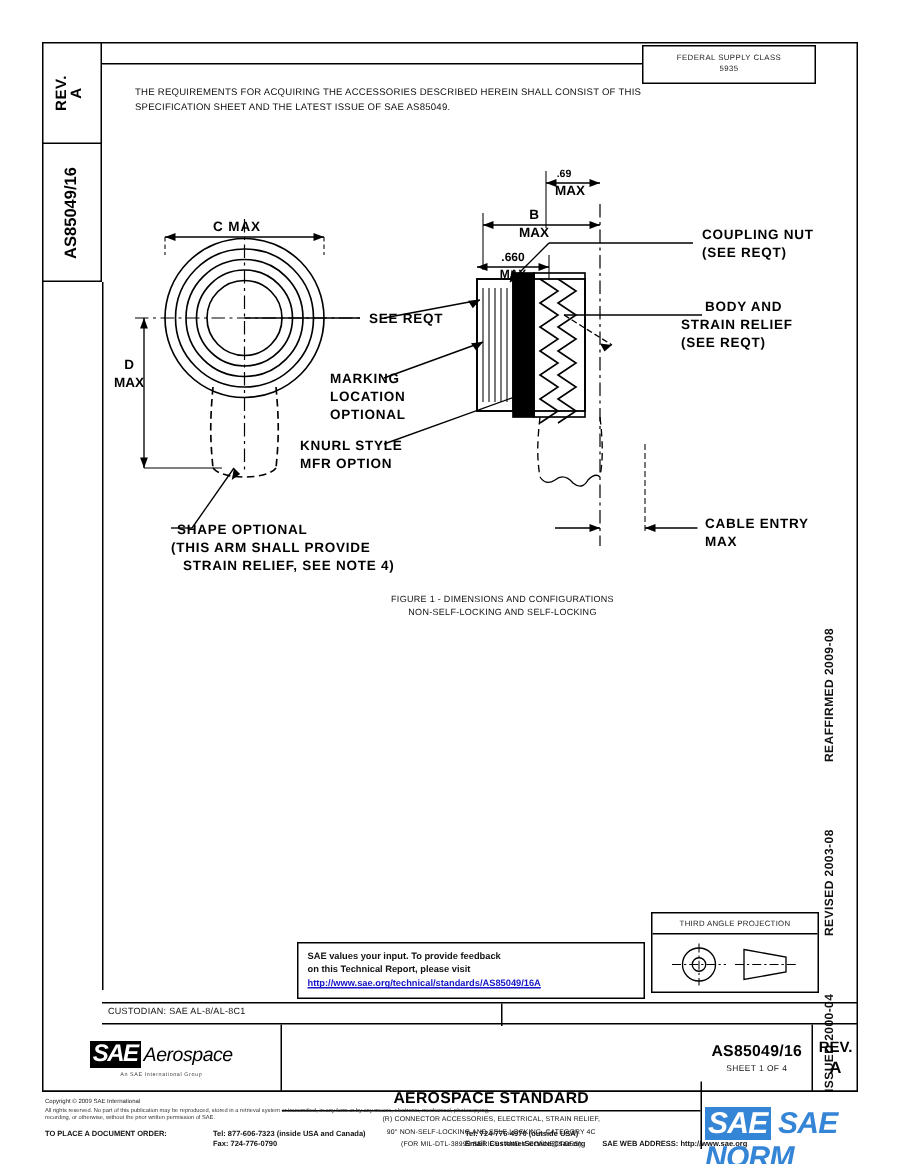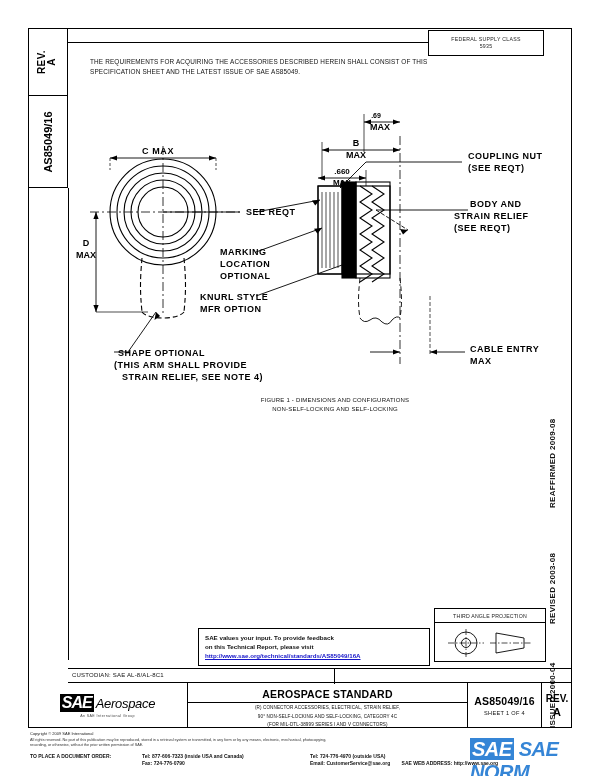--- a/index.html
+++ b/index.html
@@ -74,21 +74,21 @@
         border-top:1.4px solid #000;border-bottom:1.4px solid #000;box-sizing:border-box;}
   .cust-l{position:absolute;left:4px;top:3px;font-size:6px;letter-spacing:.2px;color:#111;}
   .cust-div{position:absolute;left:266px;top:0;height:15px;border-left:1.2px solid #000;}
 
   
   .tb{position:absolute;left:28px;top:683px;width:544px;height:45px;
       box-sizing:border-box;border-bottom:1.4px solid #000;}
   .tb-cell{position:absolute;top:0;height:45px;box-sizing:border-box;}
   .tb-logo{left:0;width:160px;border-right:1.2px solid #000;
            display:flex;flex-direction:column;align-items:center;justify-content:center;}
-  .tb-title{left:160px;width:280px;border-right:1.2px solid #000;}
+  .tb-title{left:160px;width:280px;border-right:1.2px solid #000;margin-top:38px;}
   .tb-num{left:440px;width:74px;border-right:1.2px solid #000;
           display:flex;flex-direction:column;align-items:center;justify-content:center;}
   .tb-rev{left:514px;width:30px;display:flex;flex-direction:column;
           align-items:center;justify-content:center;}
 
   .as-line{text-align:center;font-size:10.5px;font-weight:bold;letter-spacing:.2px;
            padding-top:5px;border-bottom:1.2px solid #000;padding-bottom:2px;}
   .as-sub{text-align:center;font-size:4.6px;line-height:6.6px;letter-spacing:.1px;
           padding:2px 4px 0 4px;color:#111;}
 

